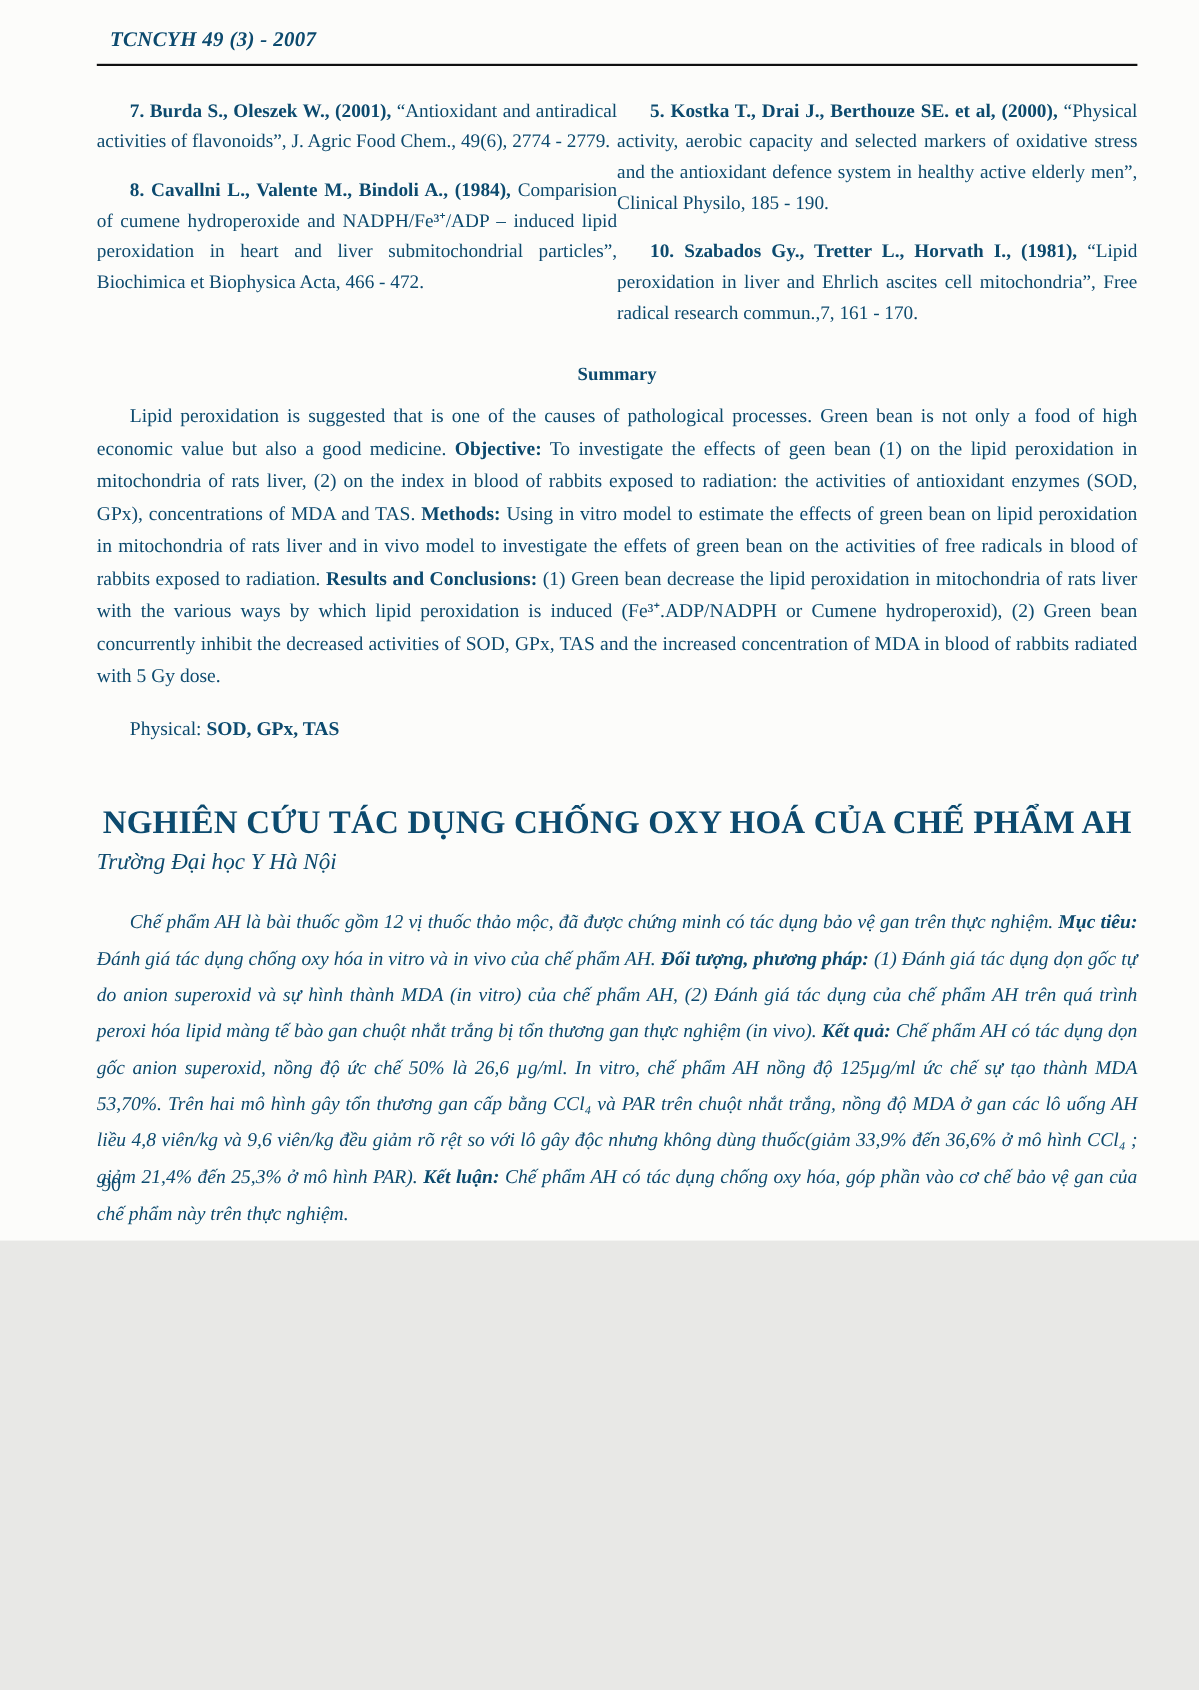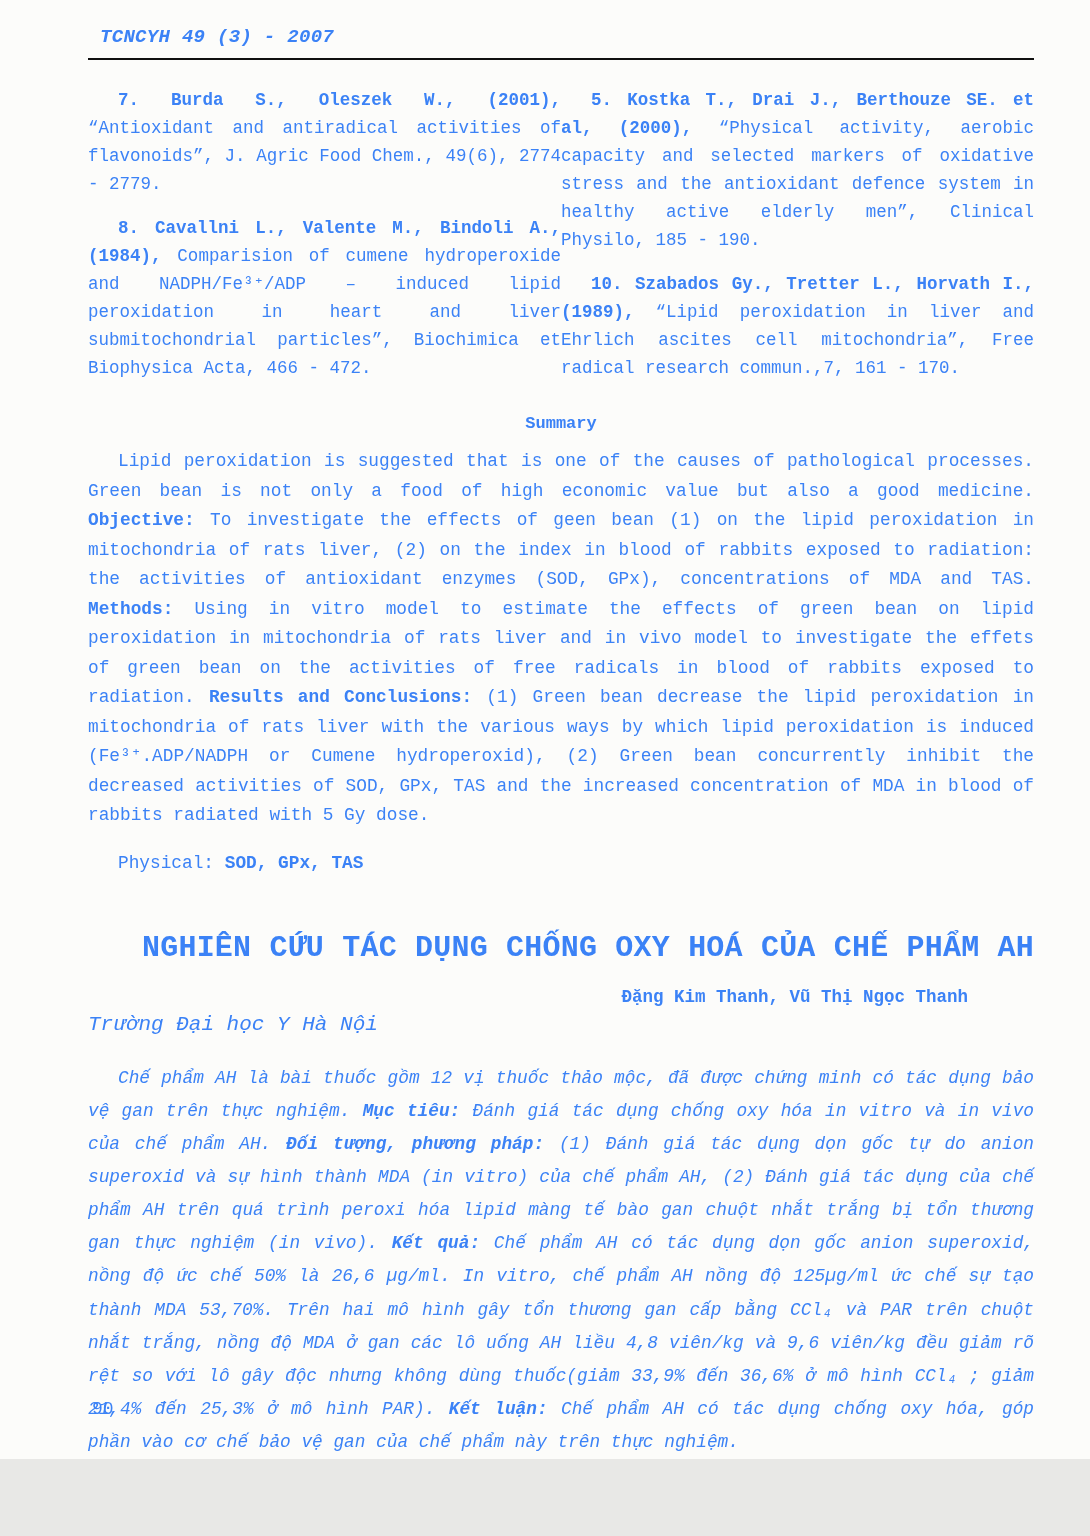--- a/index.html
+++ b/index.html
@@ -3,25 +3,25 @@
 <meta charset="utf-8">
 <style>
   html, body {
     margin: 0;
     padding: 0;
     background: #e8e8e6;
   }
   .page {
     position: relative;
     width: 1090px;
-    height: 1459px;
+    height: 1128px;
     margin: 0 auto;
     background: #fcfcfa;
-    color: #3b82f6;
-    font-family: Liberation Mono, monospace;
+    color: #0c4a6e;
+    font-family: Liberation Serif, serif;
     overflow: hidden;
   }
   .content {
     padding: 26px 56px 0 88px;
   }
   .journal-header {
     font-style: italic;
     font-weight: bold;
     font-size: 19px;
     padding-left: 12px;
@@ -70,21 +70,21 @@
   }
   .abstract-en span.b { font-weight: bold; }
   .keywords-en {
     font-size: 17.8px;
     margin-top: 22px;
     text-indent: 30px;
   }
   .keywords-en span.b { font-weight: bold; }
   
   .vi-title {
-    text-align: right;
+    text-align: center;
     font-weight: bold;
     font-size: 30px;
     letter-spacing: 0.2px;
     margin-top: 58px;
   }
   .vi-authors {
     text-align: right;
     font-weight: bold;
     font-size: 17.5px;
     margin: 22px 66px 0 0;
@@ -126,34 +126,33 @@
     <div class="journal-header">TCNCYH 49 (3) - 2007</div>
     <hr class="header-rule">
 
     <div class="refs">
       <div class="col">
         <p class="ref-item"><span class="b">7. Burda S., Oleszek W., (2001),</span><span> “Antioxidant and antiradical activities of flavonoids”, J. Agric Food Chem., 49(6), 2774 - 2779.</span></p>
         <p class="ref-item"><span class="b">8. Cavallni L., Valente M., Bindoli A., (1984),</span><span> Comparision of cumene hydroperoxide and NADPH/Fe³⁺/ADP – induced lipid peroxidation in heart and liver submitochondrial particles”, Biochimica et Biophysica Acta, 466 - 472.</span></p>
       </div>
       <div class="col">
         <p class="ref-item"><span class="b">5. Kostka T., Drai J., Berthouze SE. et al, (2000),</span><span> “Physical activity, aerobic capacity and selected markers of oxidative stress and the antioxidant defence system in healthy active elderly men”, Clinical Physilo, 185 - 190.</span></p>
-        <p class="ref-item"><span class="b">10. Szabados Gy., Tretter L., Horvath I., (1989),</span><span> “Lipid peroxidation in liver and Ehrlich ascites cell mitochondria”, Free radical research commun.,7, 161 - 170.</span></p>
+        <p class="ref-item"><span class="b">10. Szabados Gy., Tretter L., Horvath I., (1981),</span><span> “Lipid peroxidation in liver and Ehrlich ascites cell mitochondria”, Free radical research commun.,7, 161 - 170.</span></p>
       </div>
     </div>
 
     <div class="summary-heading">Summary</div>
 
 
     <p class="abstract-en"><span>Lipid peroxidation is suggested that is one of the causes of pathological processes. Green bean is not only a food of high economic value but also a good medicine. </span><span class="b">Objective:</span><span> To investigate the effects of geen bean (1) on the lipid peroxidation in mitochondria of rats liver, (2) on the index in blood of rabbits exposed to radiation: the activities of antioxidant enzymes (SOD, GPx), concentrations of MDA and TAS. </span><span class="b">Methods:</span><span> Using in vitro model to estimate the effects of green bean on lipid peroxidation in mitochondria of rats liver and in vivo model to investigate the effets of green bean on the activities of free radicals in blood of rabbits exposed to radiation. </span><span class="b">Results and Conclusions:</span><span> (1) Green bean decrease the lipid peroxidation in mitochondria of rats liver with the various ways by which lipid peroxidation is induced (Fe³⁺.ADP/NADPH or Cumene hydroperoxid), (2) Green bean concurrently inhibit the decreased activities of SOD, GPx, TAS and the increased concentration of MDA in blood of rabbits radiated with 5 Gy dose.</span></p>
 
     <p class="keywords-en"><span>Physical: </span><span class="b">SOD, GPx, TAS</span></p>
 
     <div class="vi-title">NGHIÊN CỨU TÁC DỤNG CHỐNG OXY HOÁ CỦA CHẾ PHẨM AH</div>
 
-    <div class="vi-authors">Đặng Kim Thanh, Vũ Thị Ngọc Thanh</div>
 
     <div class="vi-affiliation">Trường Đại học Y Hà Nội</div>
 
     <p class="abstract-vi"><span>Chế phẩm AH là bài thuốc gồm 12 vị thuốc thảo mộc, đã được chứng minh có tác dụng bảo vệ gan trên thực nghiệm. </span><span class="b">Mục tiêu:</span><span> Đánh giá tác dụng chống oxy hóa in vitro và in vivo của chế phẩm AH. </span><span class="b">Đối tượng, phương pháp:</span><span> (1) Đánh giá tác dụng dọn gốc tự do anion superoxid và sự hình thành MDA (in vitro) của chế phẩm AH, (2) Đánh giá tác dụng của chế phẩm AH trên quá trình peroxi hóa lipid màng tế bào gan chuột nhắt trắng bị tổn thương gan thực nghiệm (in vivo). </span><span class="b">Kết quả:</span><span> Chế phẩm AH có tác dụng dọn gốc anion superoxid, nồng độ ức chế 50% là 26,6 µg/ml. In vitro, chế phẩm AH nồng độ 125µg/ml ức chế sự tạo thành MDA 53,70%. Trên hai mô hình gây tổn thương gan cấp bằng CCl₄ và PAR trên chuột nhắt trắng, nồng độ MDA ở gan các lô uống AH liều 4,8 viên/kg và 9,6 viên/kg đều giảm rõ rệt so với lô gây độc nhưng không dùng thuốc(giảm 33,9% đến 36,6% ở mô hình CCl₄ ; giảm 21,4% đến 25,3% ở mô hình PAR). </span><span class="b">Kết luận:</span><span> Chế phẩm AH có tác dụng chống oxy hóa, góp phần vào cơ chế bảo vệ gan của chế phẩm này trên thực nghiệm.</span></p>
 
 
   </div>
 
   <div class="page-number">90</div>
 </div>

